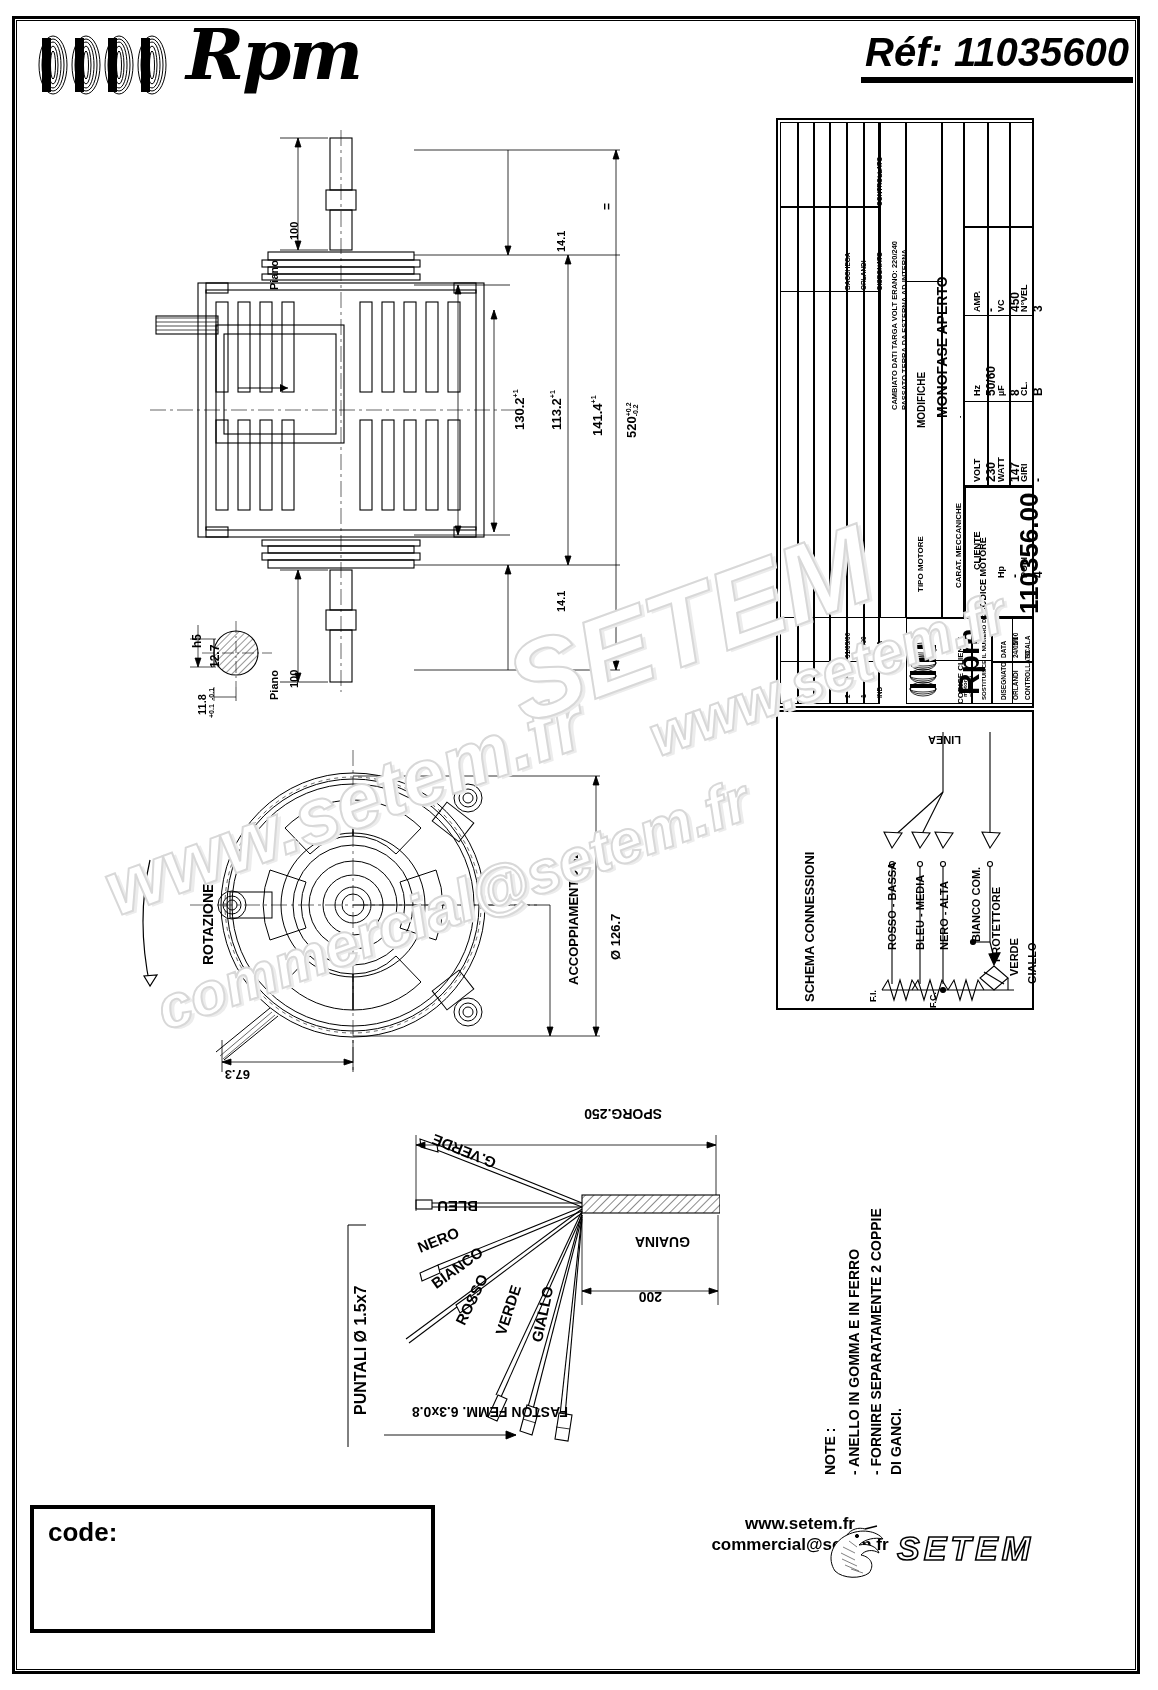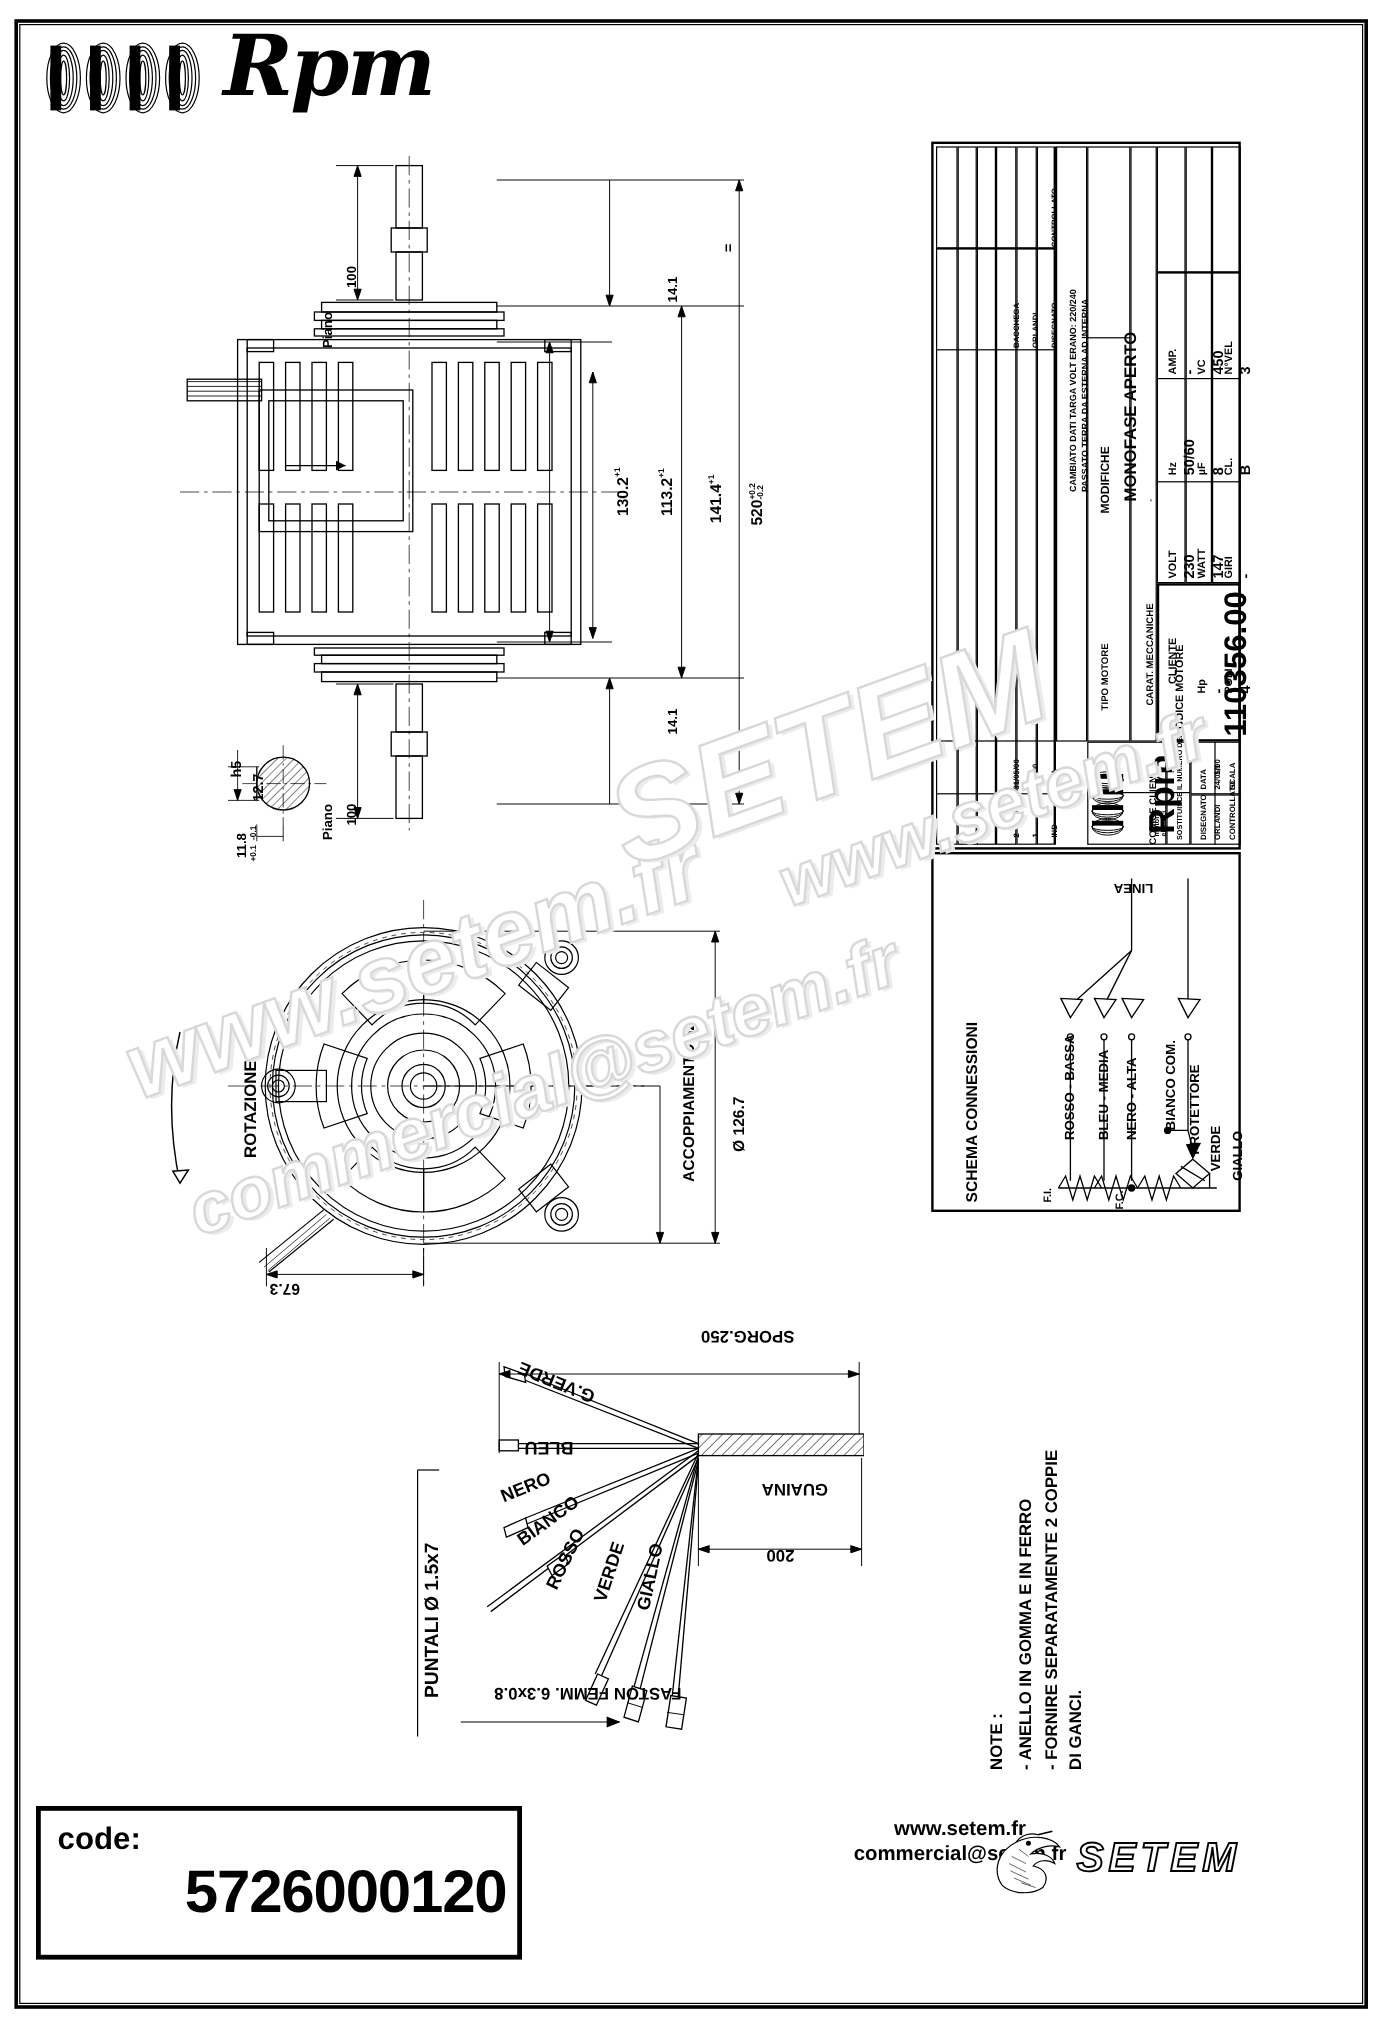--- a/index.html
+++ b/index.html
@@ -96,20 +96,21 @@
       <g fill="#000">
         <rect x="6" y="4" width="9" height="54"></rect>
           <rect x="39" y="4" width="9" height="54"></rect>
         <rect x="72" y="4" width="9" height="54"></rect>
           <rect x="105" y="4" width="9" height="54"></rect>
       </g>
     </svg>
     <div class="logo-word">Rpm</div>
   </div>
 
+  <div class="ref">Réf:  11035600</div>
 
   <svg style="position:absolute;left:120px;top:120px;" width="540" height="600" viewBox="0 0 540 600">
     <g class="nofill" stroke-width="1.1">
 
       <rect x="210" y="18" width="22" height="52"></rect>
       <rect x="206" y="70" width="30" height="20"></rect>
       <rect x="210" y="90" width="22" height="40"></rect>
 
       <rect x="148" y="132" width="146" height="8"></rect>
       <rect x="142" y="140" width="158" height="7"></rect>
@@ -628,21 +629,20 @@
   <div id="wm">
     <div class="wmtxt" style="left:92px;top:760px;transform:rotate(-20deg);font-size:78px;">www.setem.fr</div>
     <div class="wmtxt" style="left:500px;top:560px;transform:rotate(-20deg);font-size:110px;">SETEM</div>
     <div class="wmtxt" style="left:140px;top:870px;transform:rotate(-20deg);font-size:60px;">commercial@setem.fr</div>
     <div class="wmtxt" style="left:640px;top:640px;transform:rotate(-20deg);font-size:58px;">www.setem.fr</div>
   </div>
 
   <div id="footer">
     <div class="codebox">
       <div class="lab">code:</div>
-      <div class="num">5726000120</div>
     </div>
     <div class="contact">
       <div class="line">www.setem.fr</div>
       <div class="line">commercial@setem.fr</div>
     </div>
     <div class="setemlogo">
       <svg width="70" height="58" viewBox="0 0 70 58">
         <g stroke="#000" fill="none" stroke-width="1">
           <path d="M10 48 C 2 36 6 20 22 12 C 36 5 52 8 58 16 C 50 14 40 16 34 22 C 44 20 52 24 54 30 C 48 26 40 27 36 32 C 46 34 50 42 44 50 C 36 56 18 56 10 48 Z" fill="#fff"></path>
           <path d="M22 12 C 26 6 34 4 40 6"></path>

